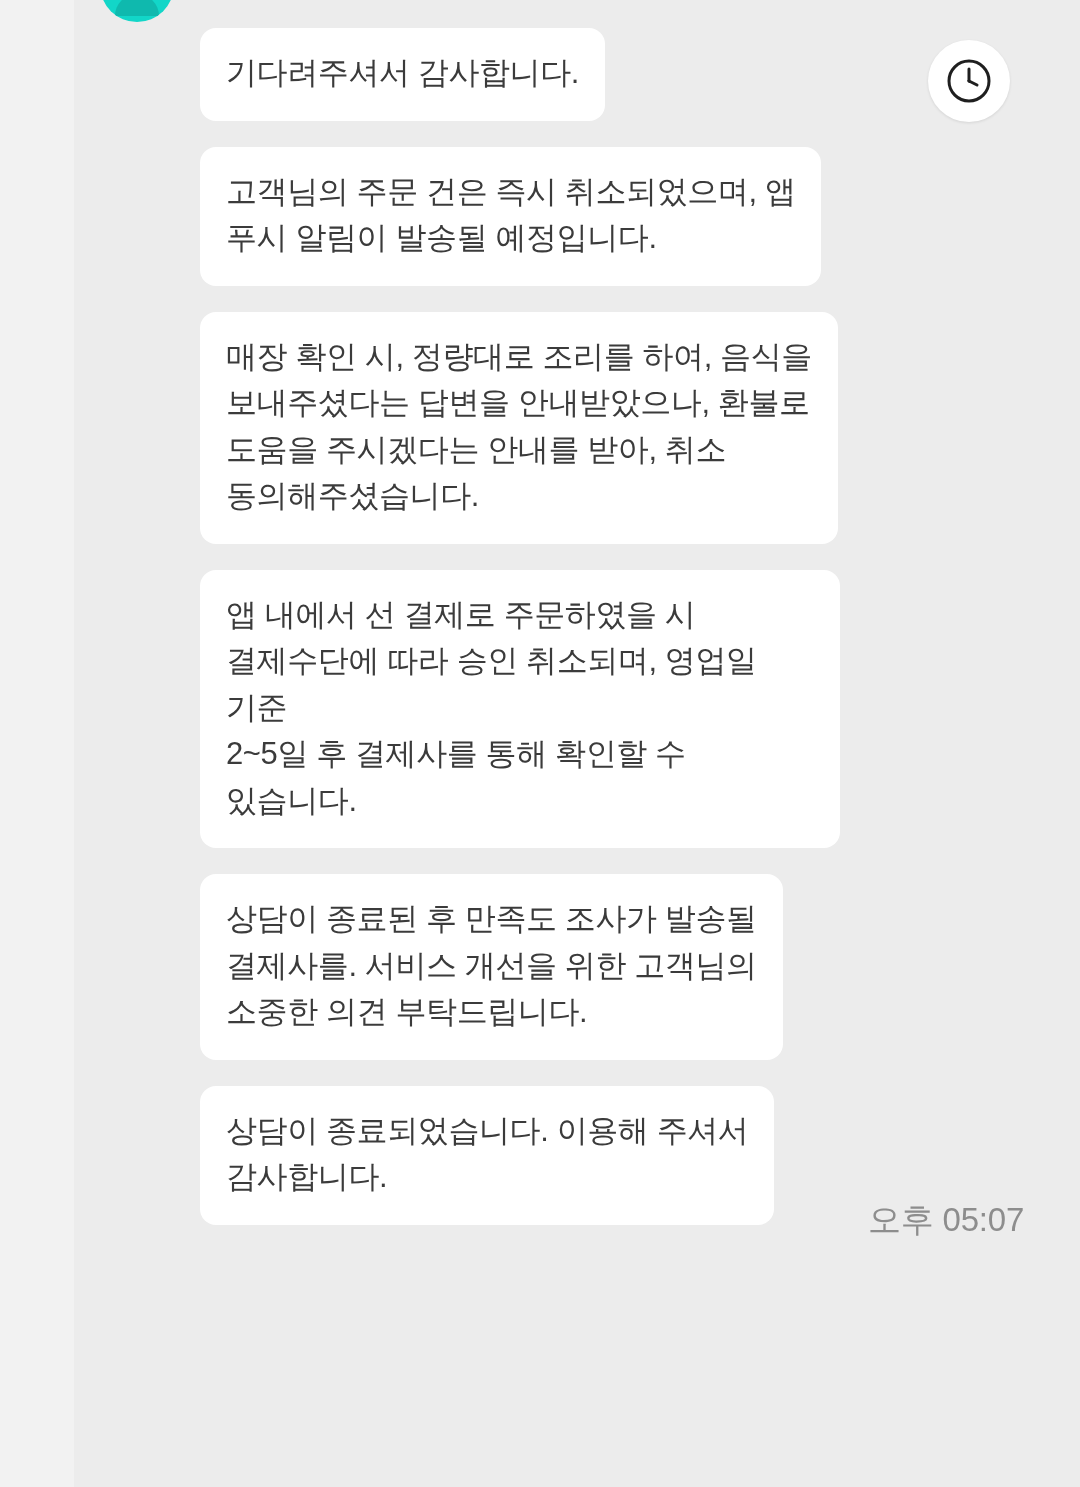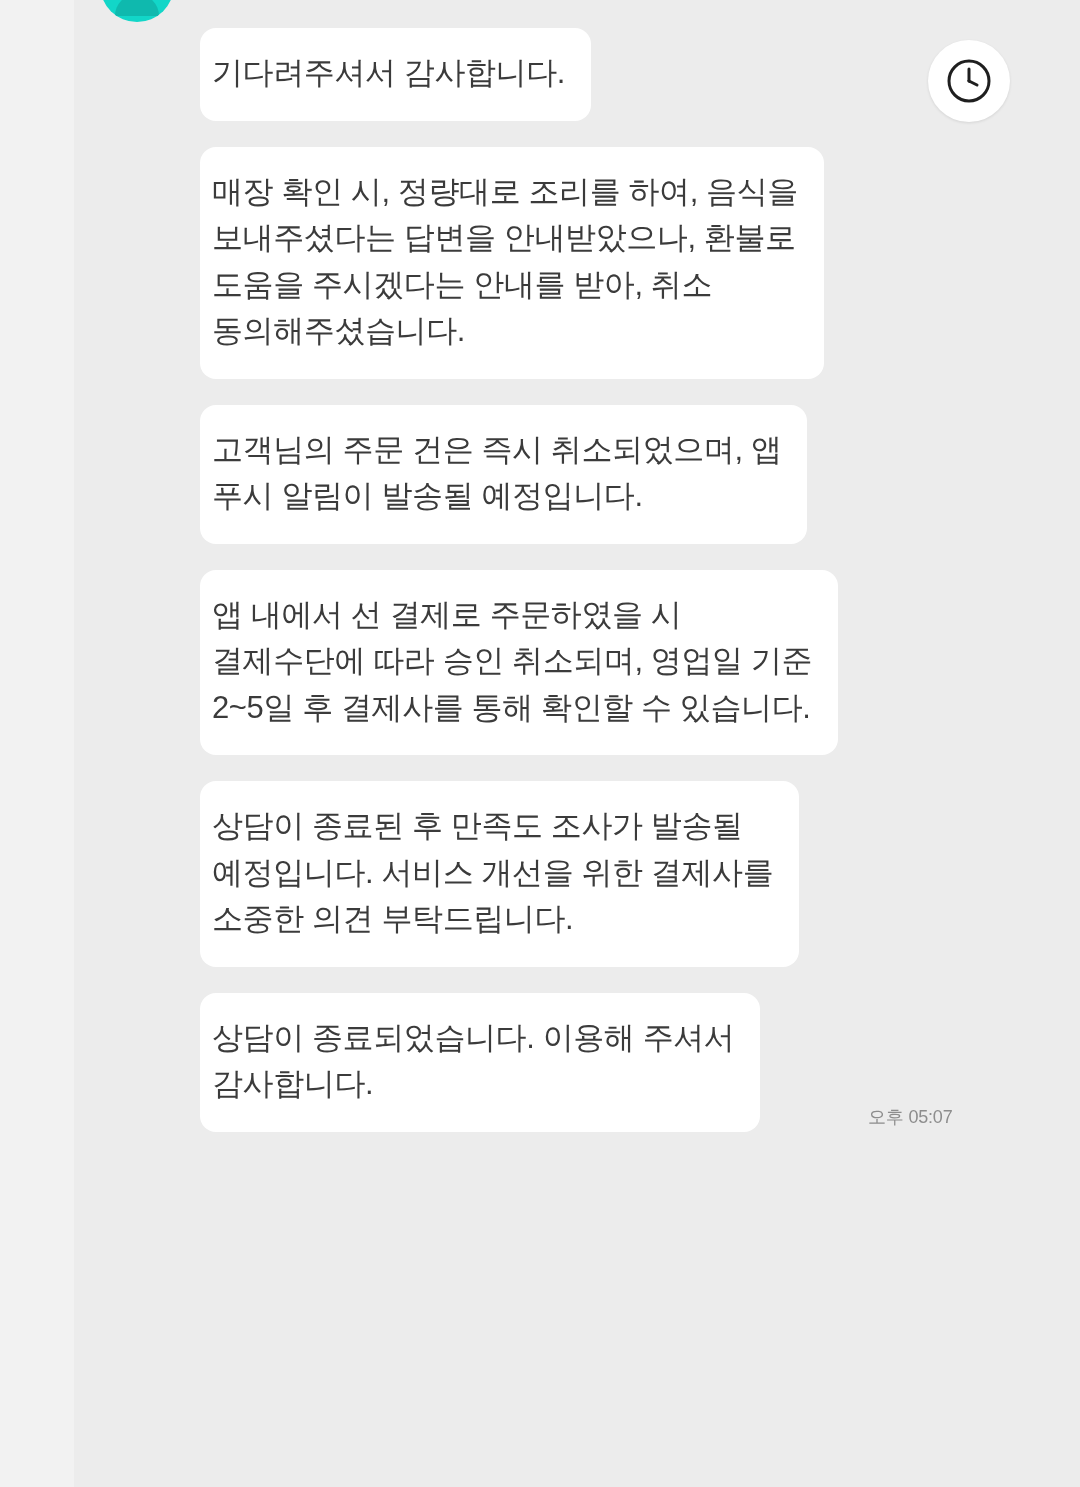--- a/index.html
+++ b/index.html
@@ -74,41 +74,41 @@
   .bubbles {
     position: absolute;
     left: 200px;
     top: 28px;
     width: 660px;
   }
 
   .bubble {
     background: #ffffff;
     border-radius: 16px;
-    padding: 22px 26px 24px 12px;
+    padding: 22px 26px 24px 26px;
     margin-bottom: 26px;
     color: #3b3b3b;
     font-size: 31px;
     line-height: 1.50;
     letter-spacing: -0.4px;
     word-break: keep-all;
     white-space: pre-line;
     display: inline-block;
     max-width: 640px;
     box-sizing: border-box;
   }
   .bubble-row {
     position: relative;
     display: block;
   }
 
   .timestamp {
     position: absolute;
     left: 668px;
-    font-size: 18px;
+    font-size: 33px;
     color: #8d8d8d;
     letter-spacing: -0.2px;
     white-space: nowrap;
   }
 </style>
 </head>
 <body>
 
 <div class="left-strip"></div>
 
@@ -126,41 +126,41 @@
     </svg>
   </div>
 
   <div class="bubbles">
 
     <div class="bubble-row">
       <div class="bubble">기다려주셔서 감사합니다.</div>
     </div>
 
     <div class="bubble-row">
+      <div class="bubble">고객님의 주문 건은 즉시 취소되었으며, 앱
+푸시 알림이 발송될 예정입니다.</div>
+    </div>
+
+    <div class="bubble-row">
       <div class="bubble">매장 확인 시, 정량대로 조리를 하여, 음식을
 보내주셨다는 답변을 안내받았으나, 환불로
 도움을 주시겠다는 안내를 받아, 취소
 동의해주셨습니다.</div>
-    </div>
-
-    <div class="bubble-row">
-      <div class="bubble">고객님의 주문 건은 즉시 취소되었으며, 앱
-푸시 알림이 발송될 예정입니다.</div>
     </div>
 
     <div class="bubble-row">
       <div class="bubble">앱 내에서 선 결제로 주문하였을 시
 결제수단에 따라 승인 취소되며, 영업일 기준
 2~5일 후 결제사를 통해 확인할 수 있습니다.</div>
     </div>
 
 
     <div class="bubble-row">
       <div class="bubble">상담이 종료된 후 만족도 조사가 발송될
-예정입니다. 서비스 개선을 위한 결제사를
+결제사를. 서비스 개선을 위한 고객님의
 소중한 의견 부탁드립니다.</div>
     </div>
 
     <div class="bubble-row">
       <div class="timestamp" style="top:112px;">오후 05:07</div>
     </div>
 
     <div class="bubble-row">
       <div class="bubble">상담이 종료되었습니다. 이용해 주셔서
 감사합니다.</div>

